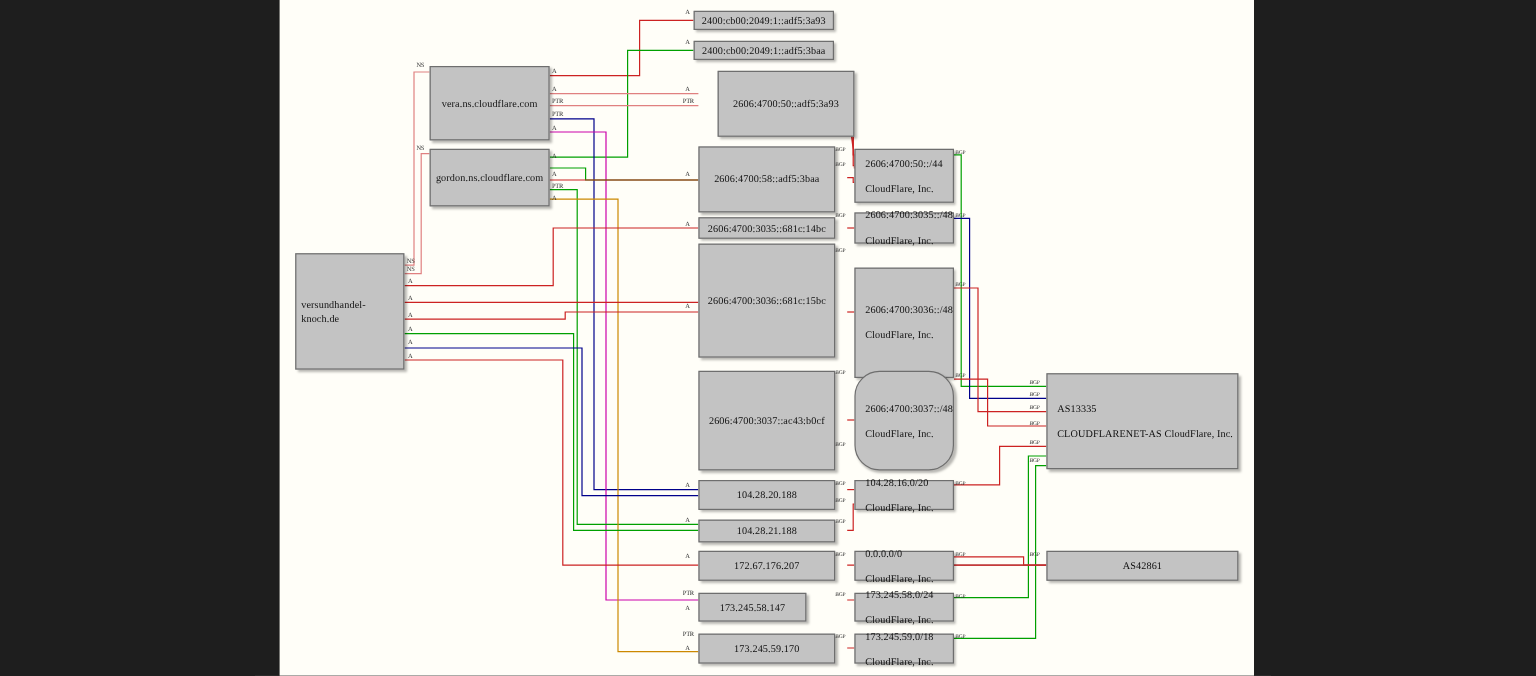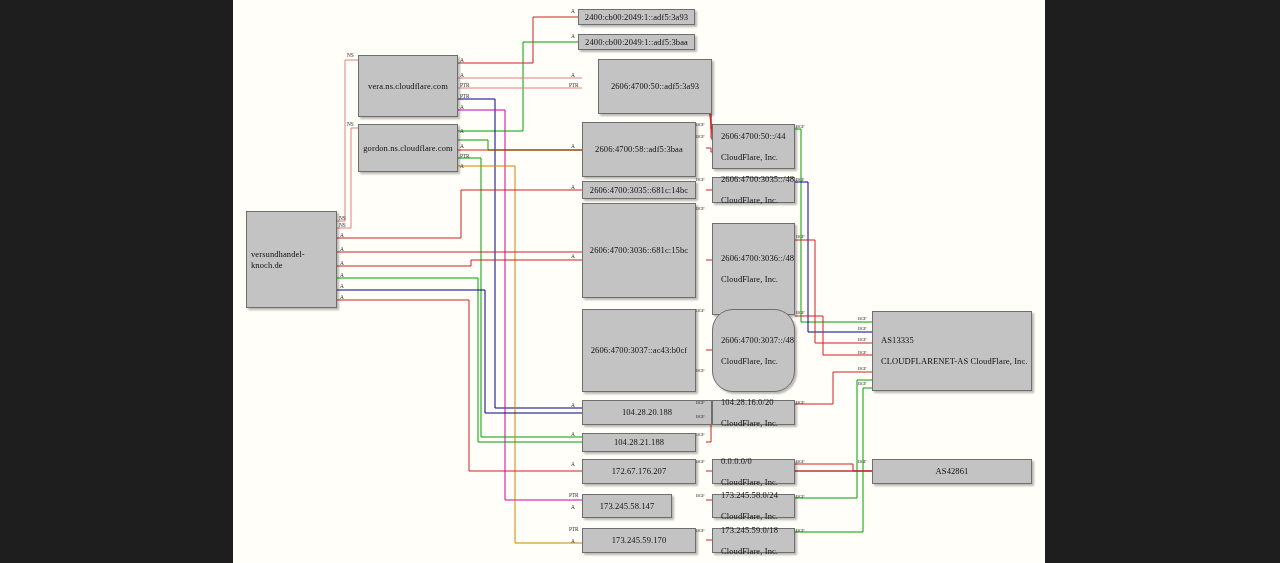--- a/index.html
+++ b/index.html
@@ -103,21 +103,21 @@
     </div>
     <div class="node ctr" style="left:349px;top:181px;width:114px;height:18px;">
       <span>2606:4700:3035::681c:14bc</span>
     </div>
     <div class="node ctr" style="left:349px;top:203px;width:114px;height:95px;">
       <span>2606:4700:3036::681c:15bc</span>
     </div>
     <div class="node ctr" style="left:349px;top:309px;width:114px;height:83px;text-align:center;">
       <span>2606:4700:3037::ac43:b0cf</span>
     </div>
-    <div class="node ctr" style="left:349px;top:400px;width:130px;height:25px;">
+    <div class="node ctr" style="left:349px;top:400px;width:114px;height:25px;">
       <span>104.28.20.188</span>
     </div>
     <div class="node ctr" style="left:349px;top:433px;width:114px;height:19px;">
       <span>104.28.21.188</span>
     </div>
     <div class="node ctr" style="left:349px;top:459px;width:114px;height:25px;">
       <span>172.67.176.207</span>
     </div>
     <div class="node ctr" style="left:349px;top:494px;width:90px;height:24px;">
       <span>173.245.58.147</span>

